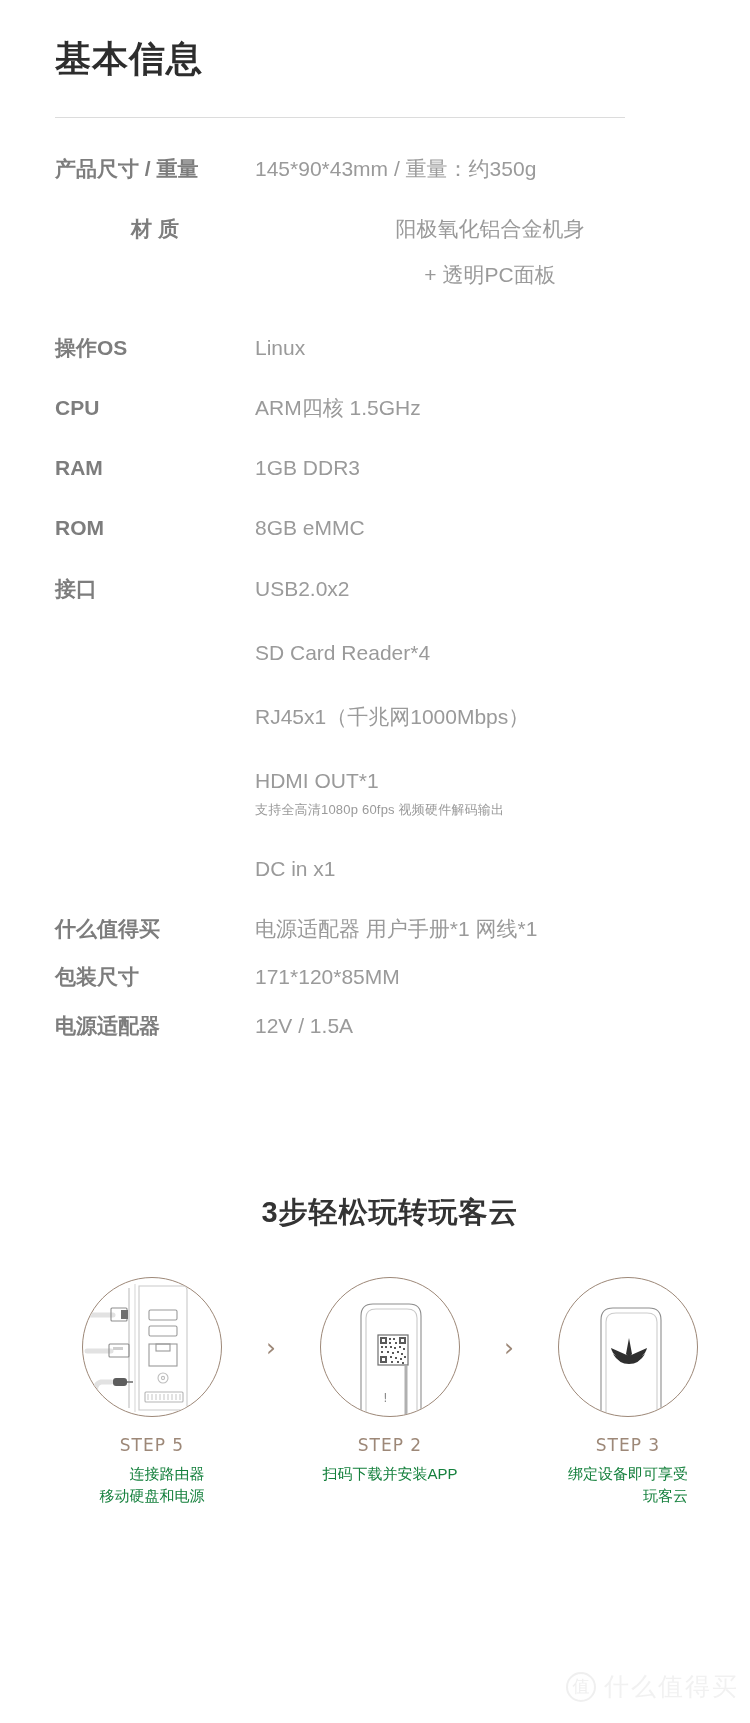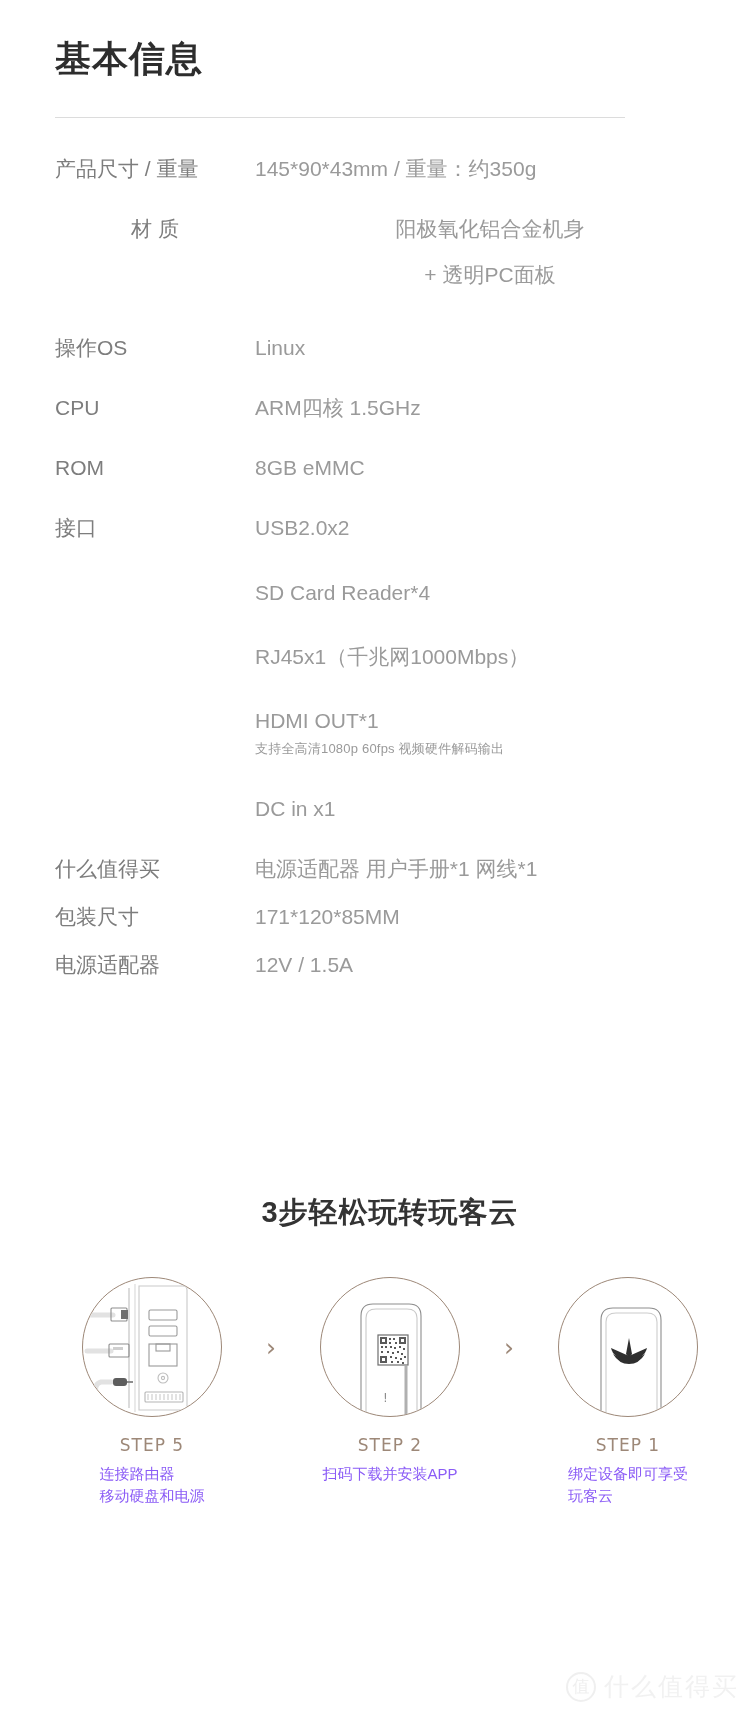--- a/index.html
+++ b/index.html
@@ -50,21 +50,21 @@
     width: 100%;
     border-collapse: collapse;
   }
 
   .spec-table tr { vertical-align: top; }
 
   .spec-label {
     width: 200px;
     font-size: 21px;
     color: #7d7d7d;
-    font-weight: 400;
+    font-weight: 700;
     padding: 0 0 34px 0;
     line-height: 1.25;
     white-space: nowrap;
   }
 
   .spec-value {
     font-size: 21px;
     color: #9a9a9a;
     font-weight: 400;
     padding: 0 0 34px 0;
@@ -151,22 +151,22 @@
     margin-top: 18px;
     font-size: 17px;
     color: #9d8878;
     letter-spacing: 1px;
     font-family: "DejaVu Sans", sans-serif;
   }
 
   .step-desc {
     margin-top: 8px;
     font-size: 15px;
-    color: #8b5cf6;
-    text-align: left;
+    color: #15803d;
+    text-align: right;
     line-height: 1.45;
   }
 
   
   .watermark {
     position: absolute;
     right: 26px;
     bottom: 20px;
     display: flex;
     align-items: center;
@@ -223,20 +223,24 @@
         <tr>
           <td class="spec-label">操作OS</td>
           <td class="spec-value">Linux</td>
         </tr>
 
         <tr>
           <td class="spec-label">CPU</td>
           <td class="spec-value">ARM四核 1.5GHz</td>
         </tr>
 
+        <tr>
+          <td class="spec-label">RAM</td>
+          <td class="spec-value">1GB DDR3</td>
+        </tr>
 
         <tr>
           <td class="spec-label">ROM</td>
           <td class="spec-value">8GB eMMC</td>
         </tr>
 
         <tr>
           <td class="spec-label">接口</td>
           <td class="spec-value">
             <span>USB2.0x2</span>
@@ -384,21 +388,21 @@
             </g>
 
             <g fill="#2f2f2f">
               <path d="M70 60 L73 76 L70 80 L67 76 Z"></path>
               <path d="M70 78 L88 70 Q86 80 70 83 Z"></path>
               <path d="M70 78 L52 70 Q54 80 70 83 Z"></path>
               <path d="M70 80 Q80 80 86 76 Q80 86 70 86 Q60 86 54 76 Q60 80 70 80 Z"></path>
             </g>
           </svg>
         </div>
-        <div class="step-name">STEP 1</div>
+        <div class="step-name">STEP 3</div>
         <div class="step-desc">
           <span>绑定设备即可享受</span><br>
           <span>玩客云</span>
         </div>
       </div>
 
     </div>
   </div>
 
   <div class="watermark">

